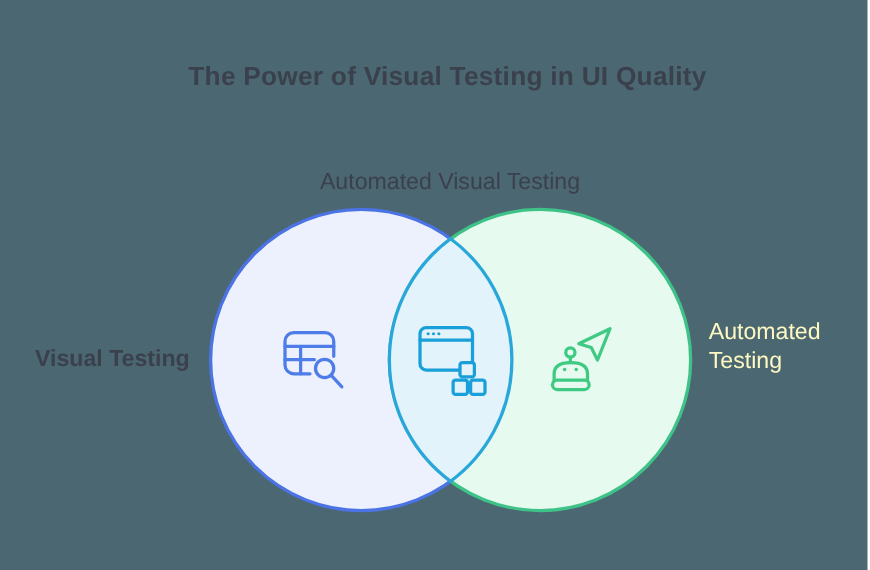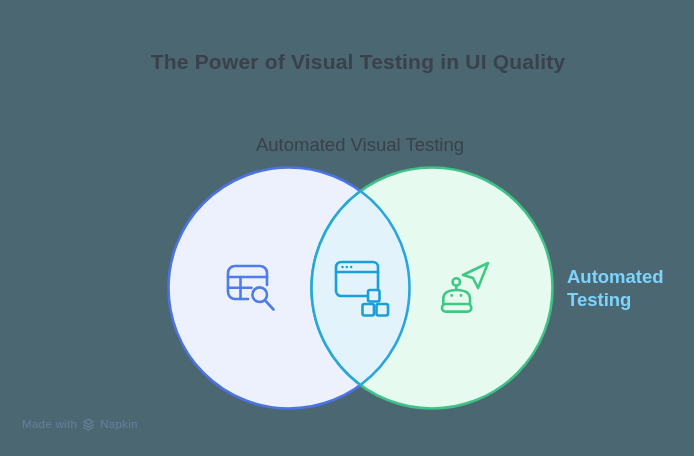--- a/index.html
+++ b/index.html
@@ -15,22 +15,22 @@
   }
   .overlap-label {
     position:absolute; top:134px; left:360px; transform:translateX(-50%);
     font-size:18.5px; font-weight:400; color:#3A414C; white-space:nowrap;
   }
   .left-label {
     position:absolute; top:276px; left:28px;
     font-size:18.5px; font-weight:700; color:#3A414C; white-space:nowrap;
   }
   .right-label {
-    position:absolute; top:265px; left:567px; width:102px;
-    font-size:18.5px; font-weight:700; color:#7dd3fc; line-height:23px;
+    position:absolute; top:253px; left:567px; width:102px;
+    font-size:18.5px; font-weight:400; color:#fef9c3; line-height:23px;
   }
   .watermark {
     position:absolute; left:22px; top:416px; height:16px;
     display:flex; align-items:center; gap:5px;
     color:#64809D; font-size:11.5px; font-weight:500; letter-spacing:0.3px;
   }
   svg.venn { position:absolute; left:0; top:0; }
 </style>
 </head>
 <body>
@@ -73,26 +73,18 @@
       <path d="M 16.3 25.7 V 30"></path>
       <path d="M 3.3 44 V 39 C 3.3 32.5 8.5 30 16.6 30 C 24.7 30 30 32.5 30 39 V 44"></path>
       <rect x="2" y="44" width="29.3" height="7.6" rx="3.7"></rect>
       <circle cx="11.7" cy="35.5" r="1.4" stroke="none" fill="#3ECA83"></circle>
       <circle cx="21" cy="35.5" r="1.4" stroke="none" fill="#3ECA83"></circle>
     </g>
   </svg>
 
   <div class="overlap-label">Automated Visual Testing</div>
 
+  <div class="left-label">Visual Testing</div>
 
   <div class="right-label">Automated Testing</div>
 
-  <div class="watermark">
-    <span>Made with</span>
-    <svg width="13" height="13" viewBox="0 0 14 14" fill="none" stroke-width="1.3" stroke-linecap="round" stroke-linejoin="round" stroke="#64809D">
-      <path d="M2 4.2 L7 1.5 L12 4.2 L7 6.9 Z"></path>
-      <path d="M2 7.4 L7 10.1 L12 7.4"></path>
-      <path d="M2 10.2 L7 12.9 L12 10.2"></path>
-    </svg>
-    <span>Napkin</span>
-  </div>
 
 </div>
 
 </body></html>

